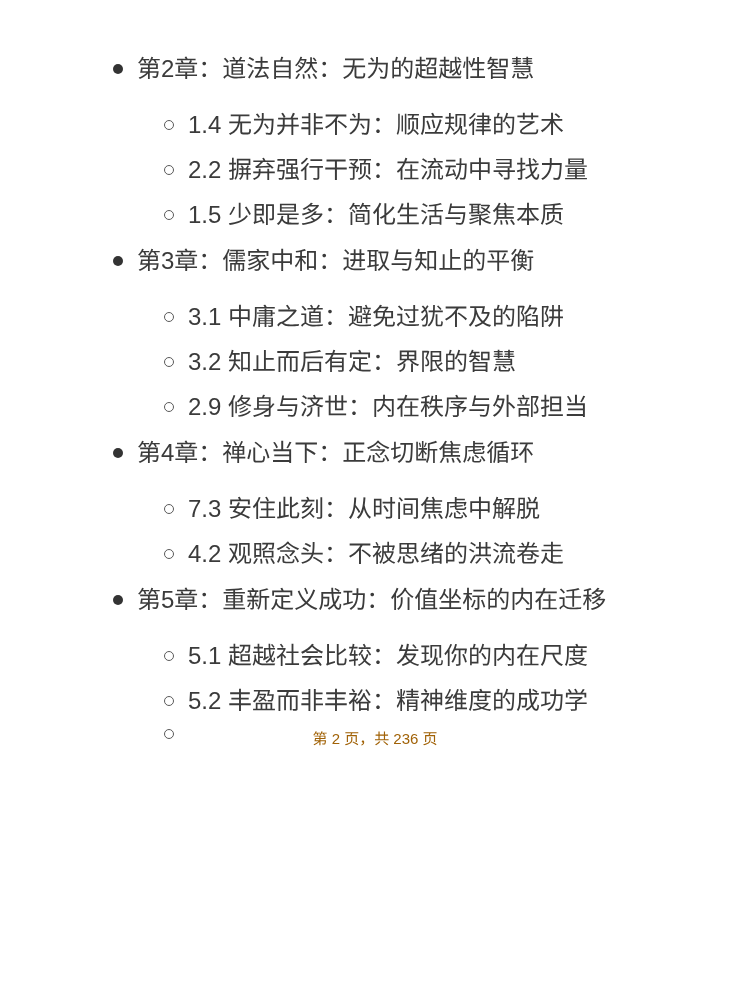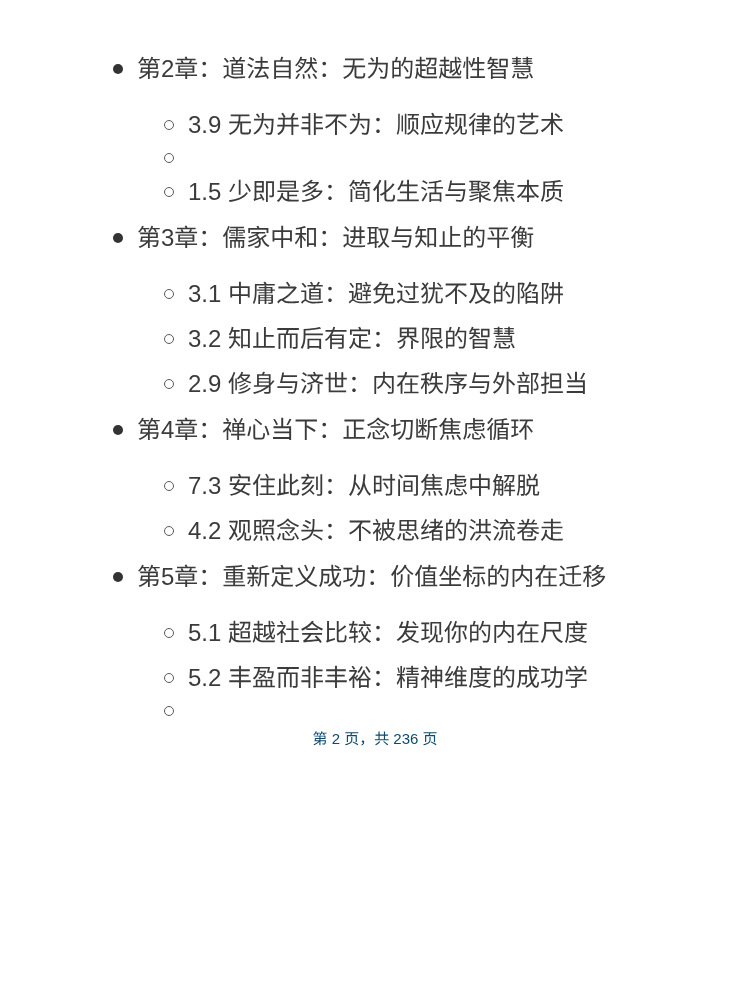--- a/index.html
+++ b/index.html
@@ -57,40 +57,41 @@
   .item-text {
     white-space: nowrap;
   }
   .footer {
     position: absolute;
     left: 0;
     right: 0;
     bottom: 36px;
     text-align: center;
     font-size: 15px;
-    color: #0c4a6e;
+    color: #a16207;
   }
 </style>
 </head>
 <body>
 
 <div class="page">
   <div class="toc">
 
     <div class="chapter">
       <div class="row chapter-title-row">
         <span class="marker disc"></span>
         <span class="item-text">第2章：道法自然：无为的超越性智慧</span>
       </div>
       <div class="row section-row">
         <span class="marker ring"></span>
-        <span class="item-text">3.9 无为并非不为：顺应规律的艺术</span>
+        <span class="item-text">1.4 无为并非不为：顺应规律的艺术</span>
       </div>
       <div class="row section-row">
         <span class="marker ring"></span>
+        <span class="item-text">2.2 摒弃强行干预：在流动中寻找力量</span>
       </div>
       <div class="row section-row">
         <span class="marker ring"></span>
         <span class="item-text">1.5 少即是多：简化生活与聚焦本质</span>
       </div>
     </div>
 
     <div class="chapter">
       <div class="row chapter-title-row">
         <span class="marker disc"></span>

